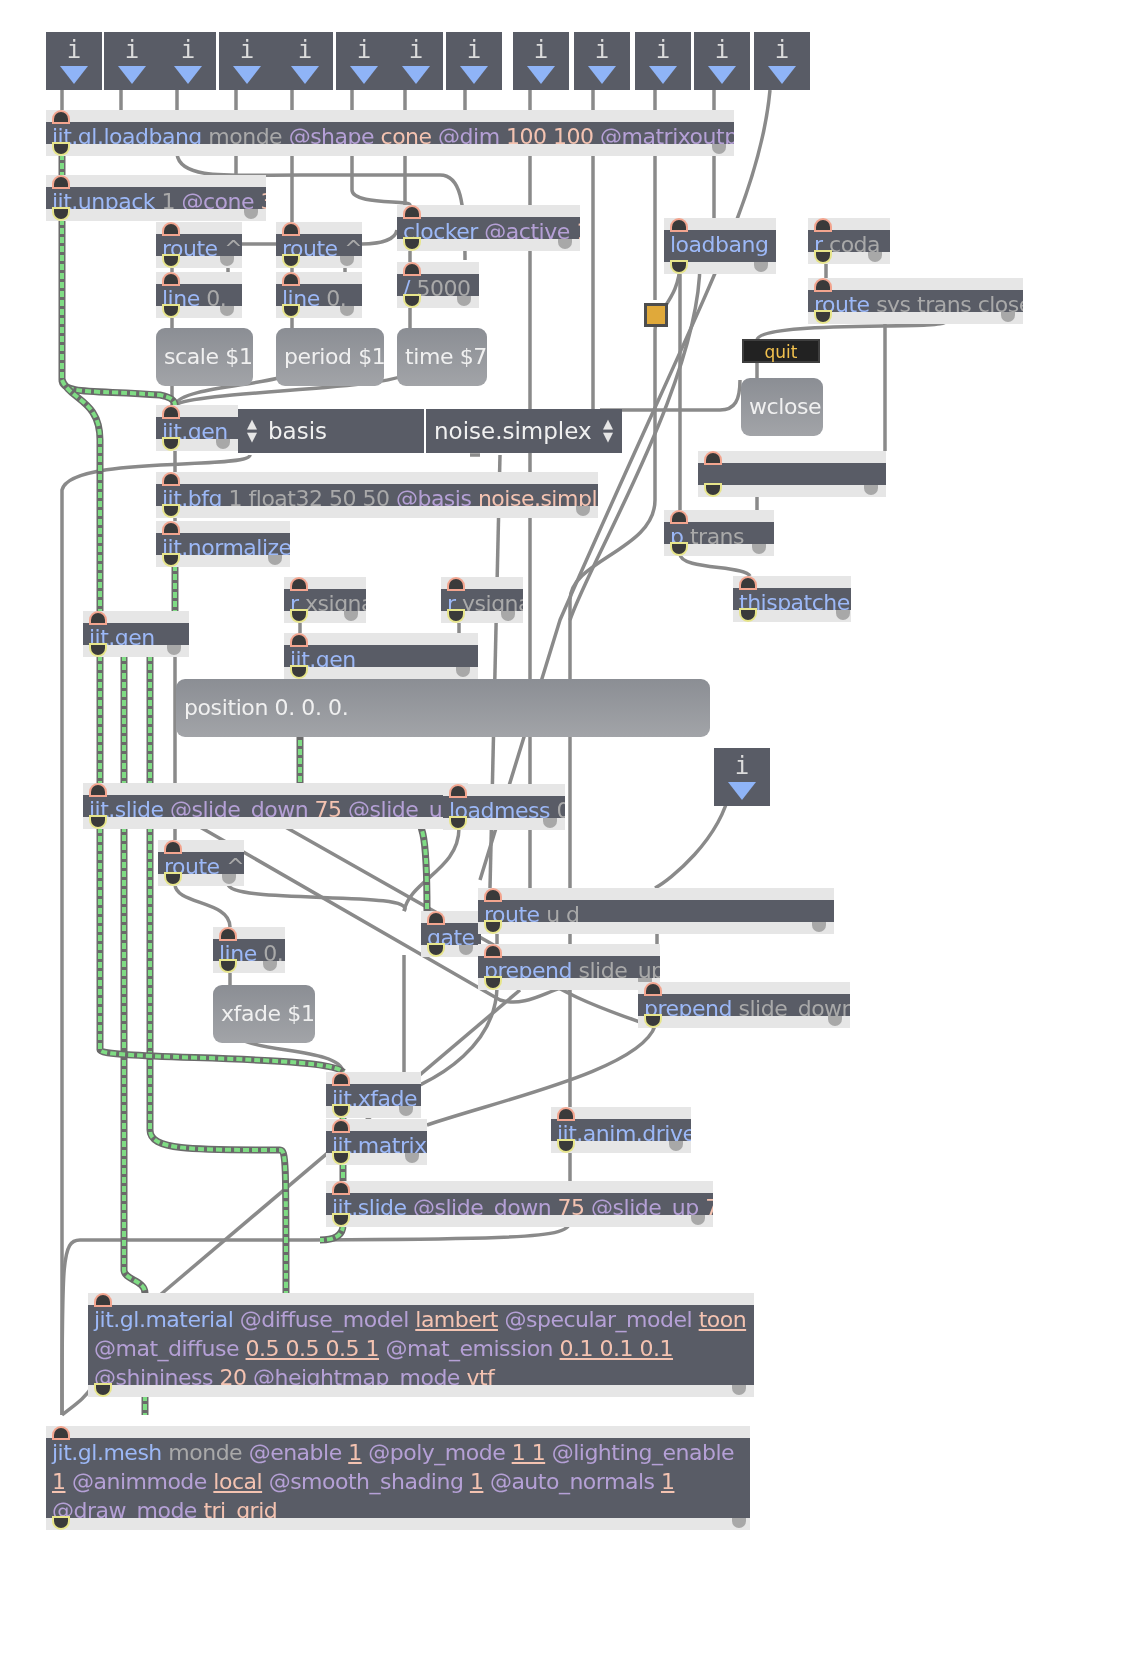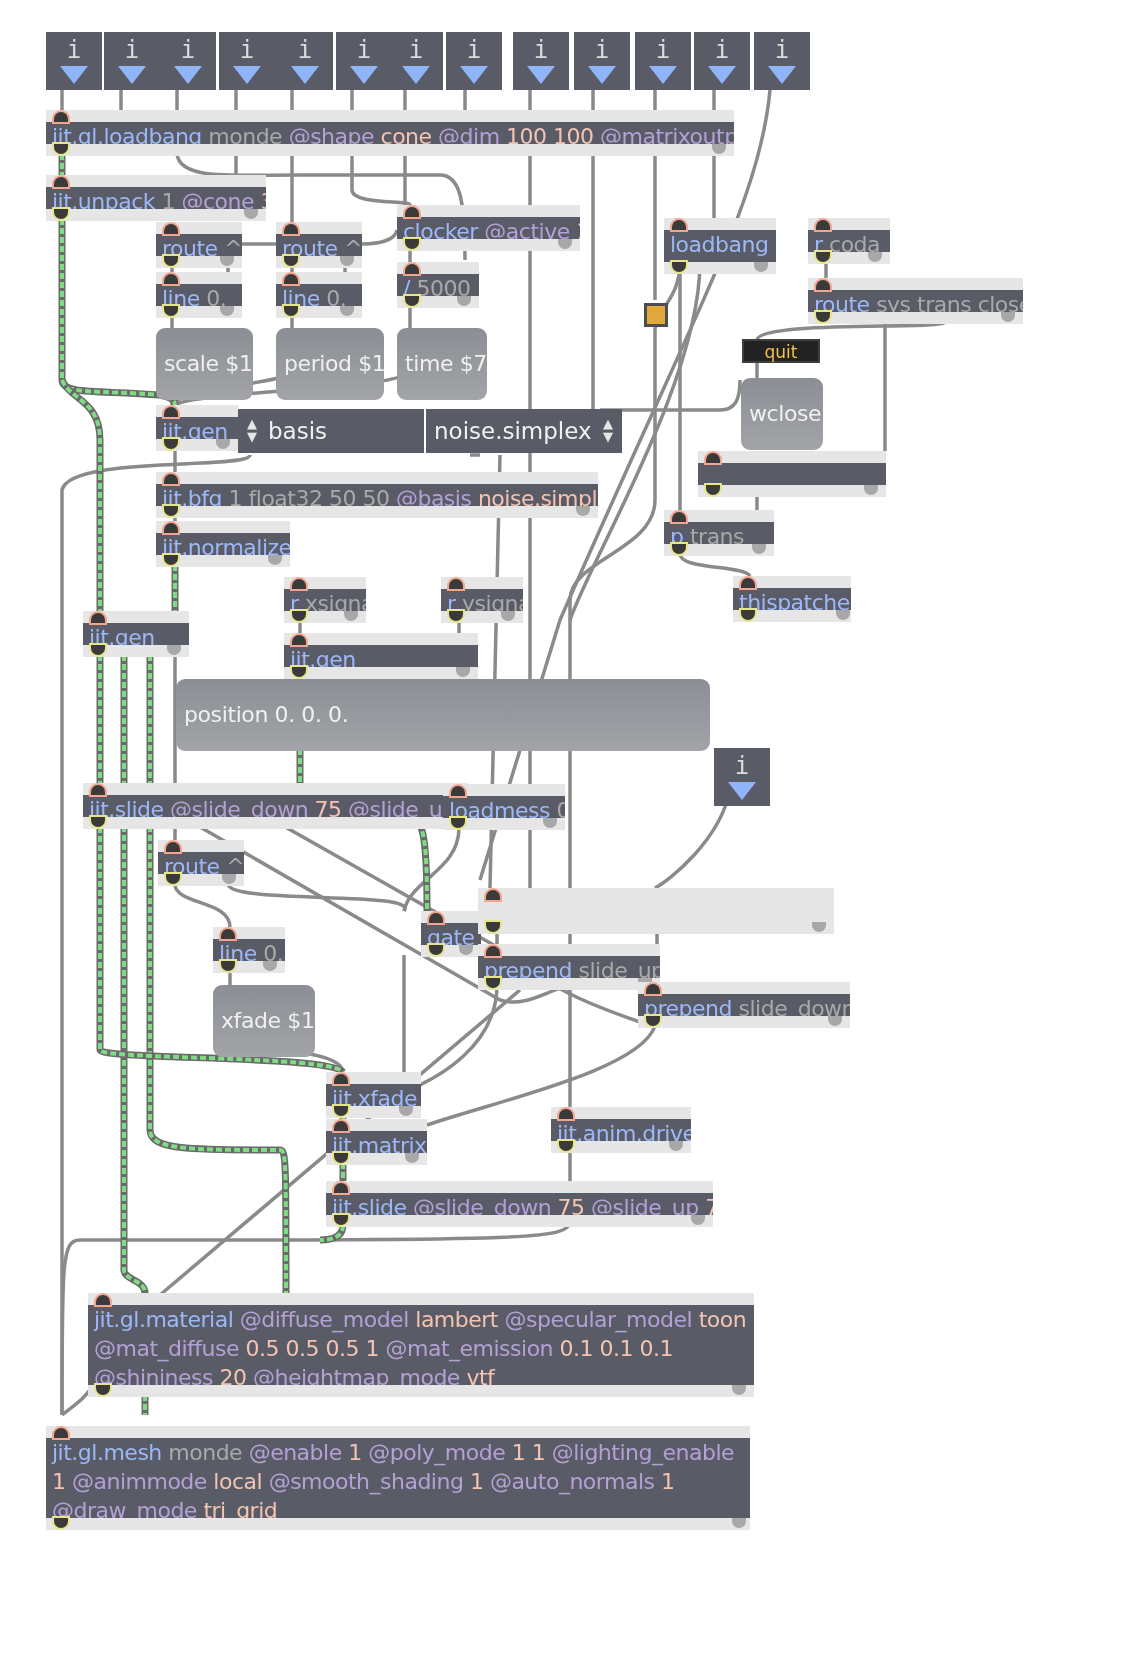--- a/index.html
+++ b/index.html
@@ -7,31 +7,31 @@
          font-family:"DejaVu Sans", sans-serif; }
   #wires { position:absolute; left:0; top:0; width:1122px; height:1678px; pointer-events:none; }
   .obj { position:absolute; box-sizing:border-box; background:#e6e6e6; }
   .obj .body { position:absolute; left:0; right:0; top:12px; bottom:12px; background:#595c66;
                color:#9bb7f5; font-size:22px; line-height:29px; padding:0 6px; white-space:nowrap; overflow:hidden;
                letter-spacing:-0.5px; }
   .obj.multi .body { white-space:normal; line-height:29px; padding-top:0; }
   .obj .cls { color:#9cb8f7; }
   .obj .arg { color:#a9a9a9; }
   .obj .attr { color:#b5a0d6; }
-  .obj .val { color:#f4c3b1; }
+  .obj .val { color:#f4c3b1;text-decoration:underline; }
   .port { position:absolute; width:14px; height:10px; border-radius:7px 7px 0 0; background:#a8a8a8; }
   .port.in { top:2px; }
   .port.out { bottom:2px; border-radius:0 0 7px 7px; }
   .port.hot { background:#3a3a3a; box-shadow:0 0 0 2px #f3a58f; }
   .port.o { background:#3a3a3a; box-shadow:0 0 0 2px #e7e58a; }
   .numbox { position:absolute; width:56px; height:58px; background:#595c66; }
   .numbox .glyph { position:absolute; left:0; right:0; top:4px; text-align:center; color:#dcdcdc; font-size:24px; font-family:"DejaVu Sans Mono", monospace; }
   .numbox .tri { position:absolute; left:14px; top:34px; width:0; height:0; border-left:14px solid transparent; border-right:14px solid transparent; border-top:18px solid #8fb4f7; }
   .msg { position:absolute; box-sizing:border-box; border-radius:9px; background:linear-gradient(#8b8e94,#a2a4a8);
-         color:#f0f0f0; font-size:22px; line-height:42px; padding:15px 8px; white-space:nowrap; letter-spacing:-0.4px; }
+         color:#f0f0f0; font-size:22px; line-height:42px; padding:8px 8px; white-space:nowrap; letter-spacing:-0.4px; }
   .toggle { position:absolute; width:24px; height:24px; background:#e0a93a; border:3px solid #4d4d4d; box-sizing:border-box; }
   .quit { position:absolute; background:#222; border:2px solid #3f3f3f; color:#f2c14e; font-size:17px; text-align:center; line-height:22px; box-sizing:border-box; }
   .umenu { position:absolute; background:#595c66; color:#f0f0f0; font-size:23px; line-height:44px; box-sizing:border-box; white-space:nowrap; }
   .umenu .arrows { position:absolute; width:20px; top:8px; color:#e6e6e6; font-size:13px; line-height:13px; text-align:center; }
 </style>
 </head>
 <body>
 
 <svg id="wires" xmlns="http://www.w3.org/2000/svg">
     <path d="M62 90 V112" fill="none" stroke="#8a8a8a" stroke-width="3.5"></path>
@@ -332,20 +332,21 @@
     <span class="port out o" style="left: 8px;"></span>
     <span class="port out" style="left: 64px;"></span>
   </div>
 <div class="obj" style="left:385px;top:911px;width:60px;height:46px;margin-left:36px;">
     <div class="body"><span class="cls">gate</span></div>
     <span class="port in hot" style="left: 8px;"></span>
     <span class="port out o" style="left: 8px;"></span>
     <span class="port out" style="left: 38px;"></span>
   </div>
 <div class="obj" style="left:478px;top:888px;width:356px;height:46px;">
+    <div class="body"><span class="cls">route</span> <span class="arg">u d</span></div>
     <span class="port in hot" style="left: 8px;"></span>
     <span class="port out o" style="left: 8px;"></span>
     <span class="port out" style="left: 334px;"></span>
   </div>
 <div class="obj" style="left:213px;top:927px;width:72px;height:46px;">
     <div class="body"><span class="cls">line</span> <span class="arg">0.</span></div>
     <span class="port in hot" style="left: 8px;"></span>
     <span class="port out o" style="left: 8px;"></span>
     <span class="port out" style="left: 50px;"></span>
   </div>

